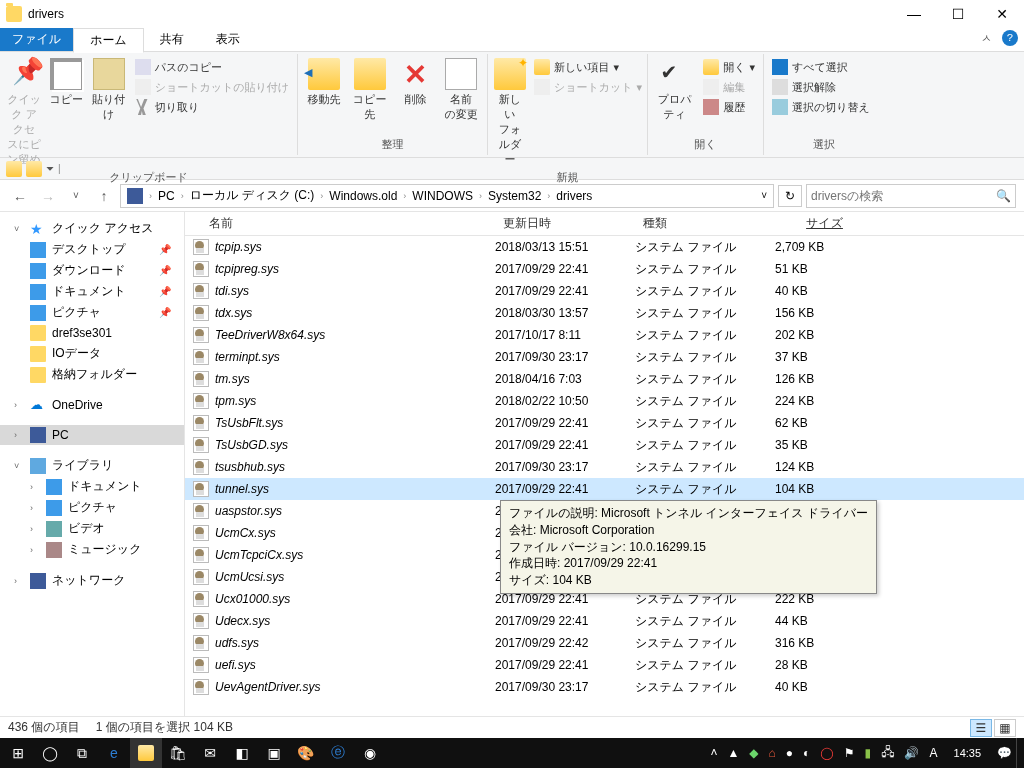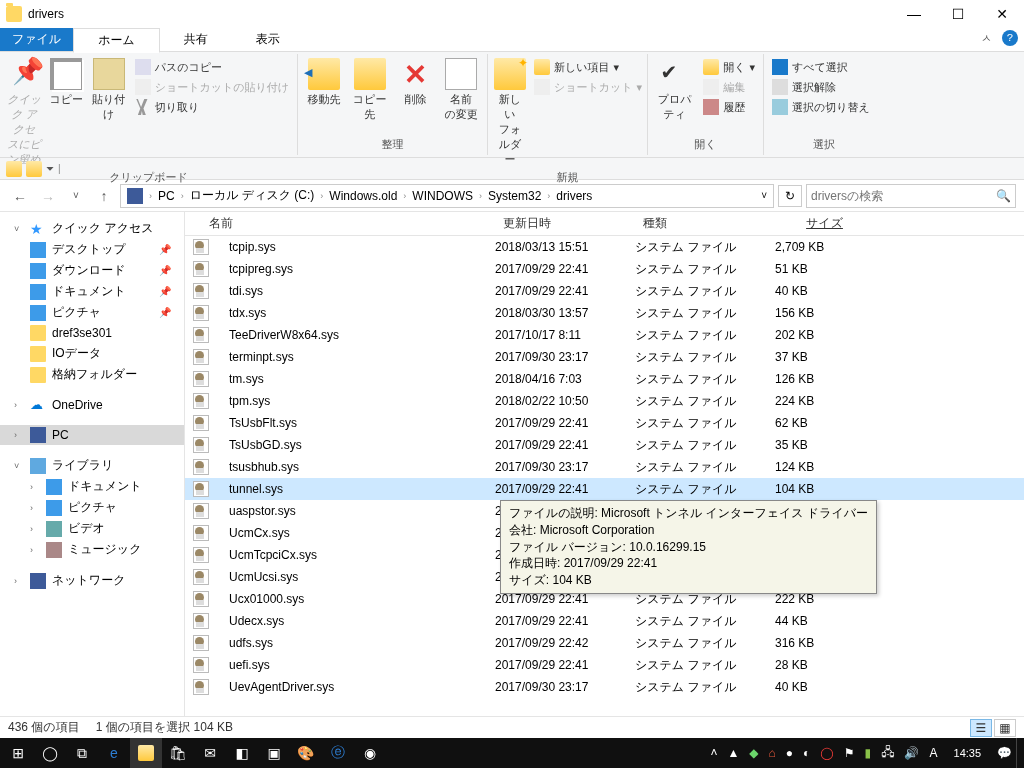--- a/index.html
+++ b/index.html
@@ -9,21 +9,21 @@
 .titlebar { height: 28px; background: #fff; display: flex; align-items: center; padding-left: 6px; }
 .titlebar .folder-ico { width: 16px; height: 16px; background: #ffd864; border-radius: 2px; margin-right: 6px; position:relative; }
 .titlebar .folder-ico::before { content:""; position:absolute; top:-3px; left:0; width:7px; height:3px; background:#ffd864; border-radius:1px 1px 0 0; }
 .titlebar .title { flex: 1; font-size: 12px; }
 .titlebar .winbtns { display: flex; }
 .titlebar .winbtns div { width: 44px; height: 28px; display: flex; align-items: center; justify-content: center; font-size: 14px; }
 
 
 .menurow { height: 24px; background: #fff; display: flex; align-items: center; border-bottom: 1px solid #ddd; position:relative;font-family:Liberation Mono, monospace;}
 .menurow .file-tab { background: #1979ca; color:#fff; padding: 3px 12px; font-size: 12px; }
-.menurow .tab { padding: 3px 24px; font-size: 12px; }
+.menurow .tab { padding: 3px 16px; font-size: 12px; }
 .menurow .tab.active { background: #fff; border: 1px solid #ddd; border-bottom: 1px solid #fff; margin-bottom: -1px; }
 .menurow .right { position:absolute; right:6px; top:2px; display:flex; gap:10px; align-items:center; }
 .menurow .help { width:16px; height:16px; background:#1979ca; color:#fff; border-radius:50%; font-size:11px; display:flex; align-items:center; justify-content:center;}
 
 
 .ribbon { height: 106px; background: #f5f6f7; display: flex; border-bottom: 1px solid #ddd; padding: 2px 0;}
 .ribbon-group { border-right: 1px solid #ddd; display:flex; flex-direction:column; padding: 2px 4px; }
 .ribbon-group .items { flex:1; display:flex; align-items:flex-start; gap:2px;}
 .ribbon-group .label { text-align:center; font-size:11px; color:#555; padding:1px 0;}
 .rbtn-big { width:48px; display:flex; flex-direction:column; align-items:center; padding:2px; font-size:11px; color:#333; text-align:center;}
@@ -81,21 +81,21 @@
 .list-header { height:24px; display:flex; border-bottom:1px solid #e5e5e5; font-size:12px; color:#333;}
 .list-header div { padding:3px 8px; border-right:1px solid transparent;}
 .col-name { width:310px; padding-left:24px !important;}
 .col-date { width:140px; }
 .col-type { width:140px; }
 .col-size { width:100px; text-align:center;text-decoration:underline;}
 
 .file-rows { overflow-y:auto; height: calc(100% - 24px);}
 .file-row { height:22px; display:flex; align-items:center; font-size:12px;}
 .file-row.selected { background:#cde8ff; }
-.file-row .fname { width:310px; display:flex; align-items:center; gap:20px; padding-left:8px;}
+.file-row .fname { width:310px; display:flex; align-items:center; gap:6px; padding-left:8px;font-style:italic;}
 .file-row .fico { width:16px; height:16px; background:#fff; border:1px solid #bbb; position:relative;}
 .file-row .fico::after { content:""; position:absolute; bottom:1px; left:2px; width:8px; height:5px; background:#ddd;}
 .file-row .fico .gear { position:absolute; top:1px; left:1px; width:9px; height:9px; background:#9b8866; border-radius:50%;}
 .file-row .fdate { width:140px; }
 .file-row .ftype { width:140px; }
 .file-row .fsize { width:100px; text-align:left; padding-right:8px;}
 
 
 .tooltip { position:absolute; left:315px; top:288px; background:#f5f5e8; border:1px solid #888; padding:4px 8px; font-size:12px; box-shadow:2px 2px 4px rgba(0,0,0,0.2); z-index:10; line-height:1.4;}
 
@@ -140,21 +140,21 @@
   </div>
 </div>
 
 <div class="ribbon">
   <div class="ribbon-group" style="width:298px;">
     <div class="items">
       <div class="rbtn-big disabled">
           <div class="bicon" style="position:relative;">
             <span style="font-size:26px;color:#ccc;position:absolute;left:4px;top:-2px;">📌</span>
           </div>
-          <span style="white-space:pre-line;font-style:italic;">クイック アクセ
+          <span style="white-space:pre-line;">クイック アクセ
 スにピン留め</span>
         </div>
       <div class="rbtn-big">
           <div class="bicon ico-copy"></div>
           <span>コピー</span>
         </div>
       <div class="rbtn-big">
           <div class="bicon ico-paste"></div>
           <span>貼り付け</span>
         </div>

